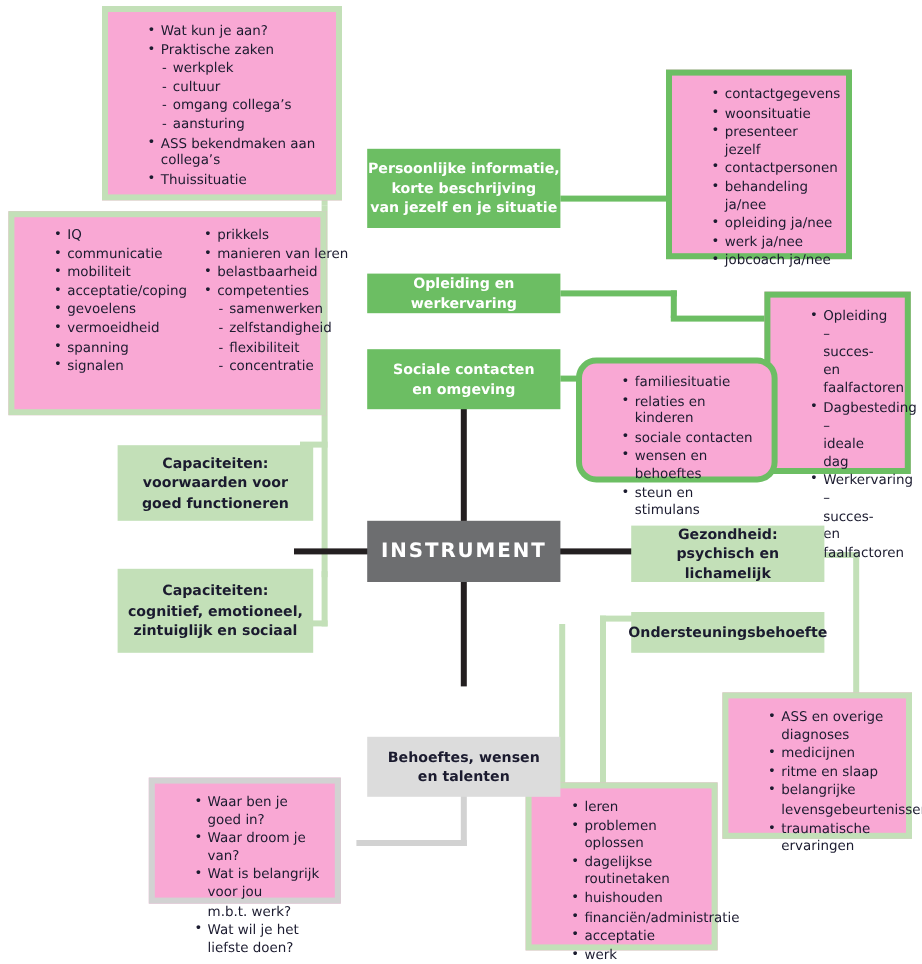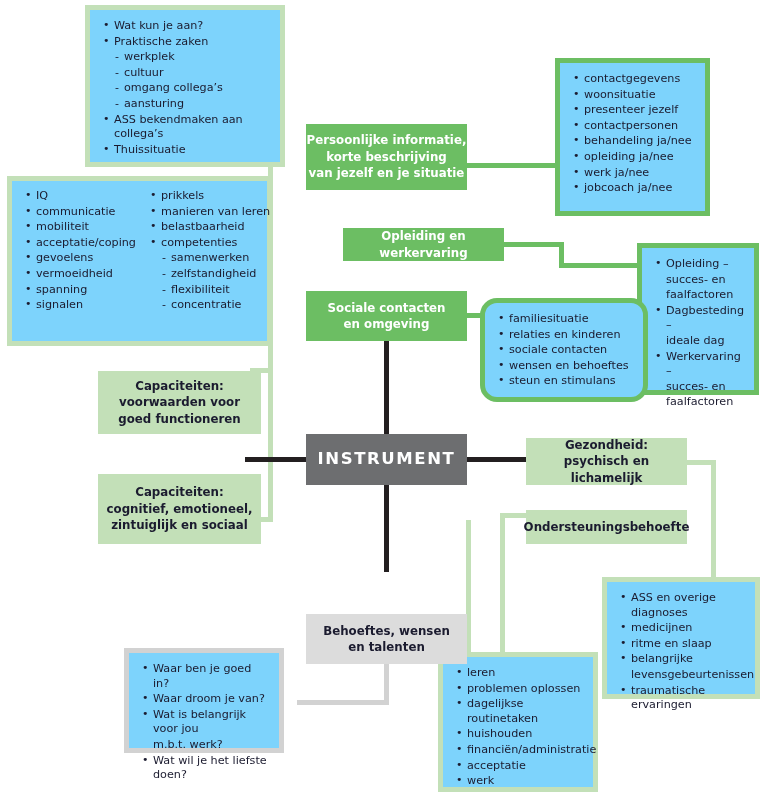--- a/index.html
+++ b/index.html
@@ -7,21 +7,21 @@
        font-family:"DejaVu Sans","Liberation Sans",sans-serif;}
   #canvas{position:absolute;left:0;top:0;width:768px;height:803px;}
 
   
   .conn{position:absolute;background:#6cbe63;}
   .conn.light{background:#c3e0b8;}
   .conn.dark{background:#231f20;}
   .conn.grey{background:#d2d2d2;}
 
   
-  .listbox{position:absolute;box-sizing:border-box;background:#7dd3fc;}
+  .listbox{position:absolute;box-sizing:border-box;background:#f9a8d4;padding-left:20px;}
   .listbox.green-thick{border:5px solid #6cbe63;}
   .listbox.green-light{border:5px solid #c3e0b8;}
   .listbox.grey-light{border:5px solid #d2d2d2;}
   .listbox .inner{padding:9px 10px 9px 12px;}
   ul.bl{list-style:none;margin:0;padding:0;}
   ul.bl>li{position:relative;padding-left:12px;margin:0 0 1px 0;
            font-size:11.2px;line-height:14.6px;color:#1b1b2f;}
   ul.bl>li.b::before{content:"\2022";position:absolute;left:1px;top:-1px;
            font-size:11px;color:#1b1b2f;}
   ul.bl>li.sub{padding-left:22px;}
@@ -208,21 +208,21 @@
         </ul>
     </div>
   </div>
 
   <div class="box green" style="left:306px;top:124px;width:161px;height:66px;">
     <div class="txt" style="white-space:pre-line;">Persoonlijke informatie,
 korte beschrijving
 van jezelf en je situatie</div>
   </div>
 
-  <div class="box green" style="left:306px;top:228px;width:161px;height:33px;margin-left:37px;">
+  <div class="box green" style="left:306px;top:228px;width:161px;height:33px;">
     <div class="txt" style="white-space:pre-line;">Opleiding en werkervaring</div>
   </div>
 
   <div class="box green" style="left:306px;top:291px;width:161px;height:50px;">
     <div class="txt" style="white-space:pre-line;">Sociale contacten
 en omgeving</div>
   </div>
 
   <div class="box lightgreen" style="left:98px;top:371px;width:163px;height:63px;">
     <div class="txt" style="white-space:pre-line;">Capaciteiten:

